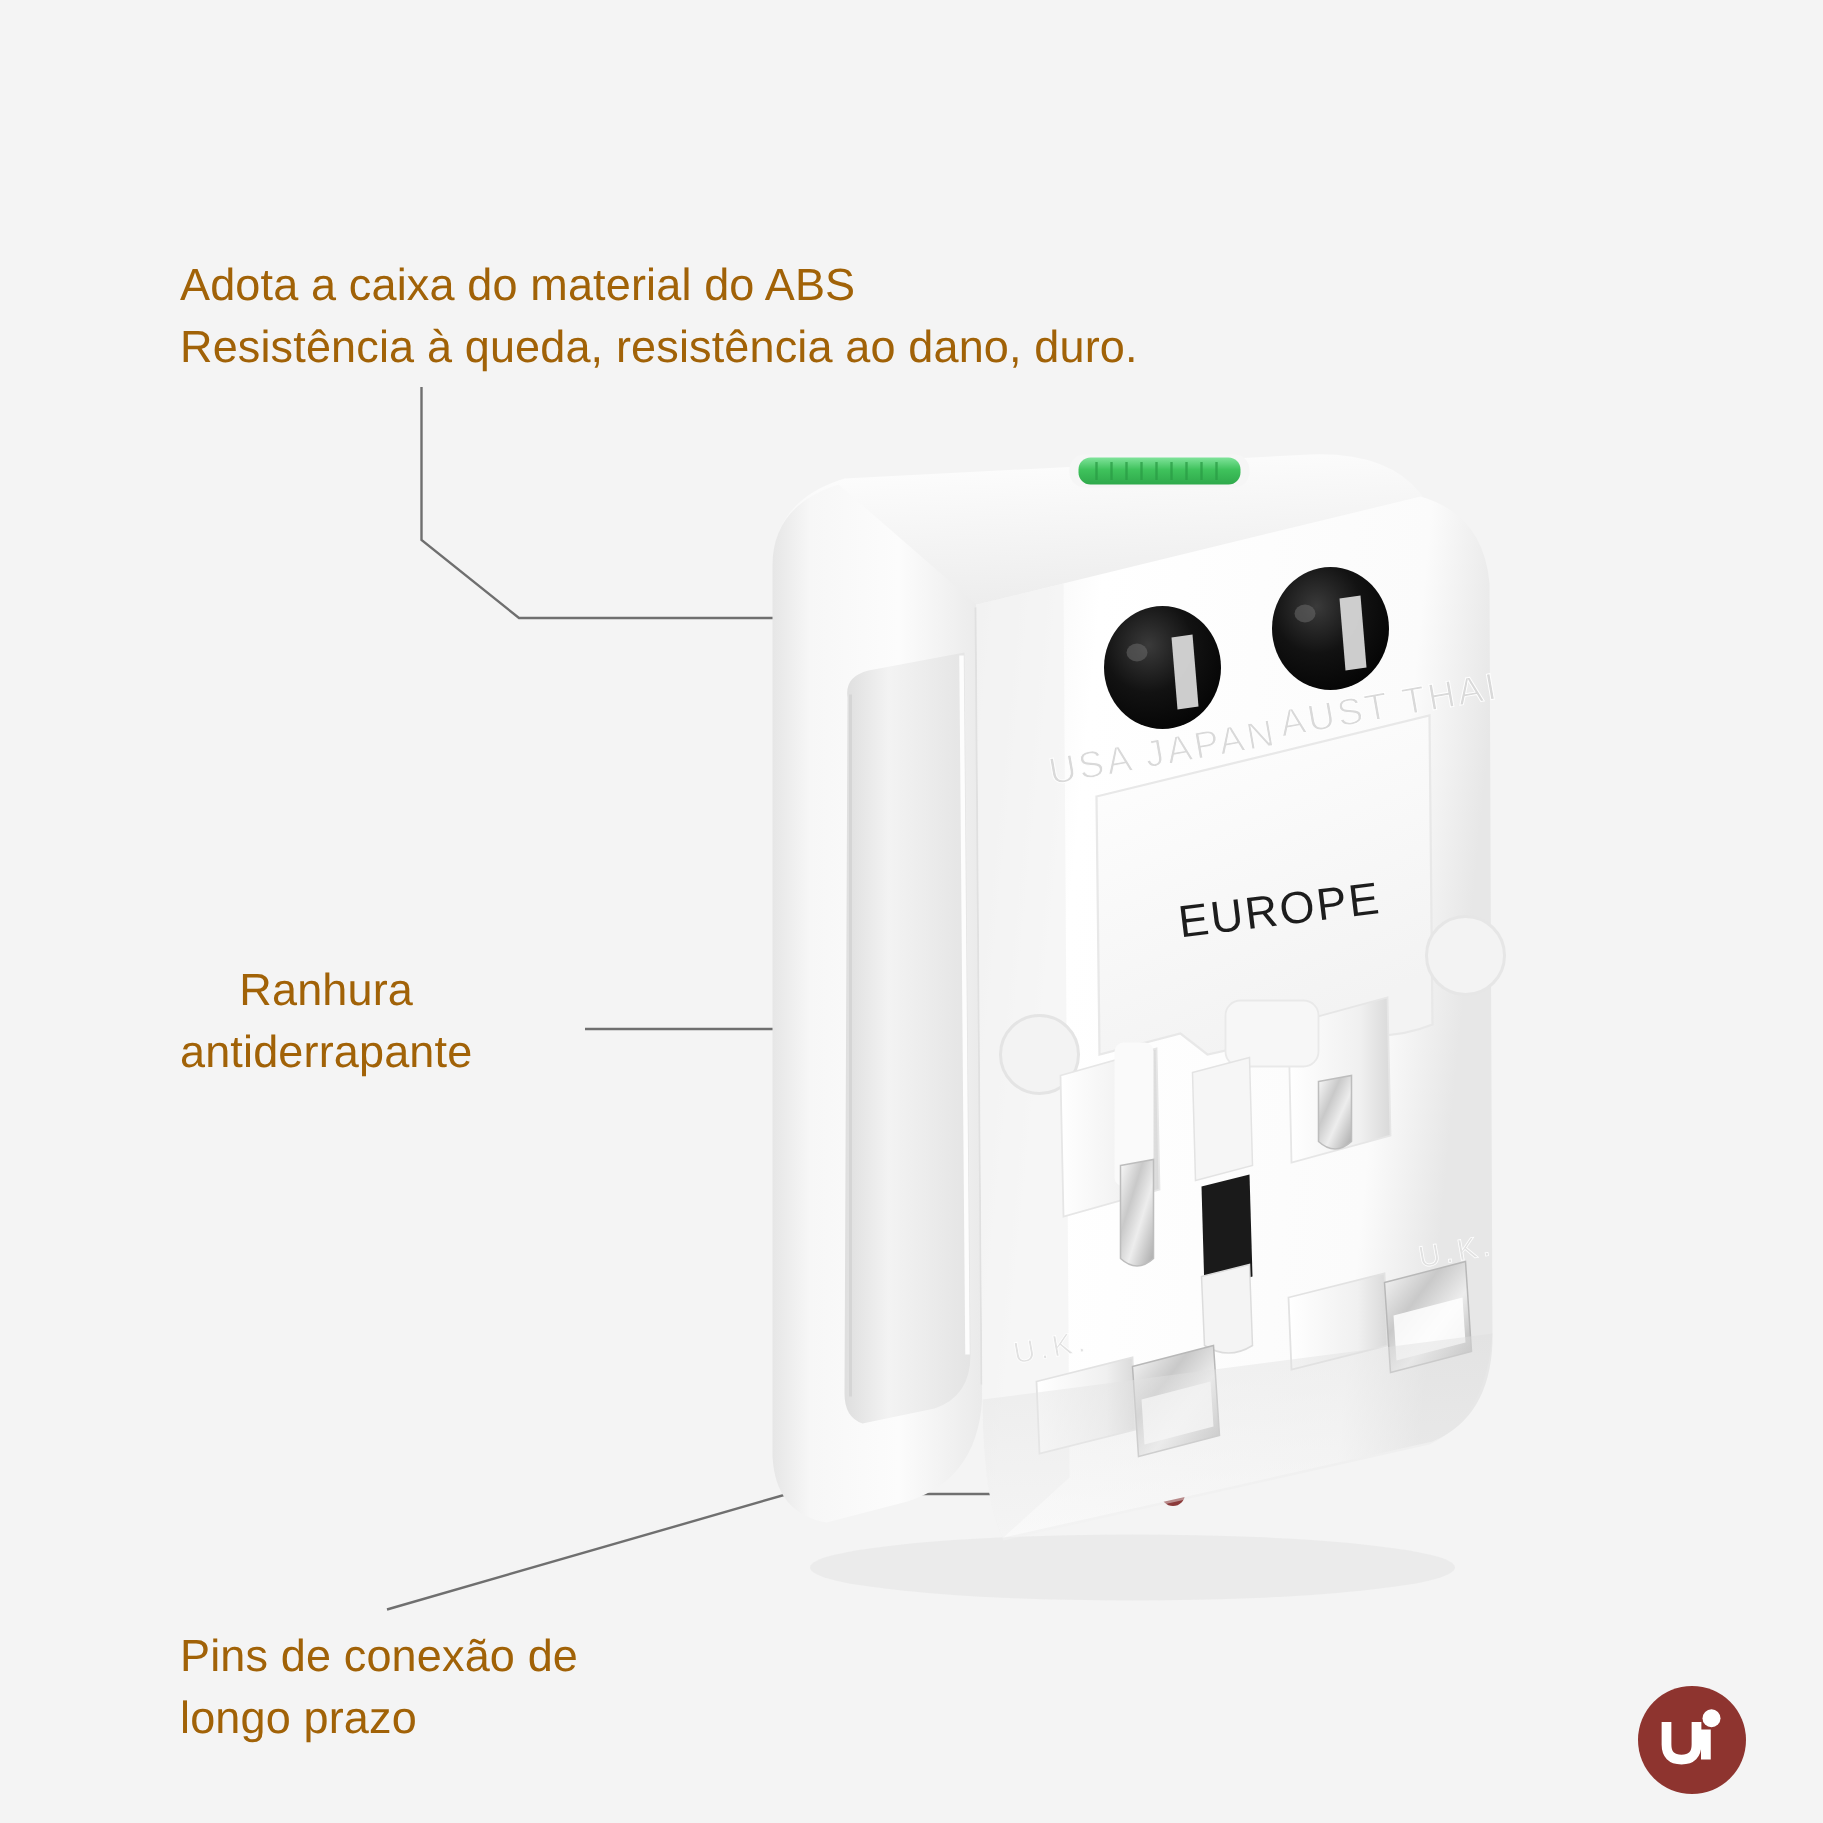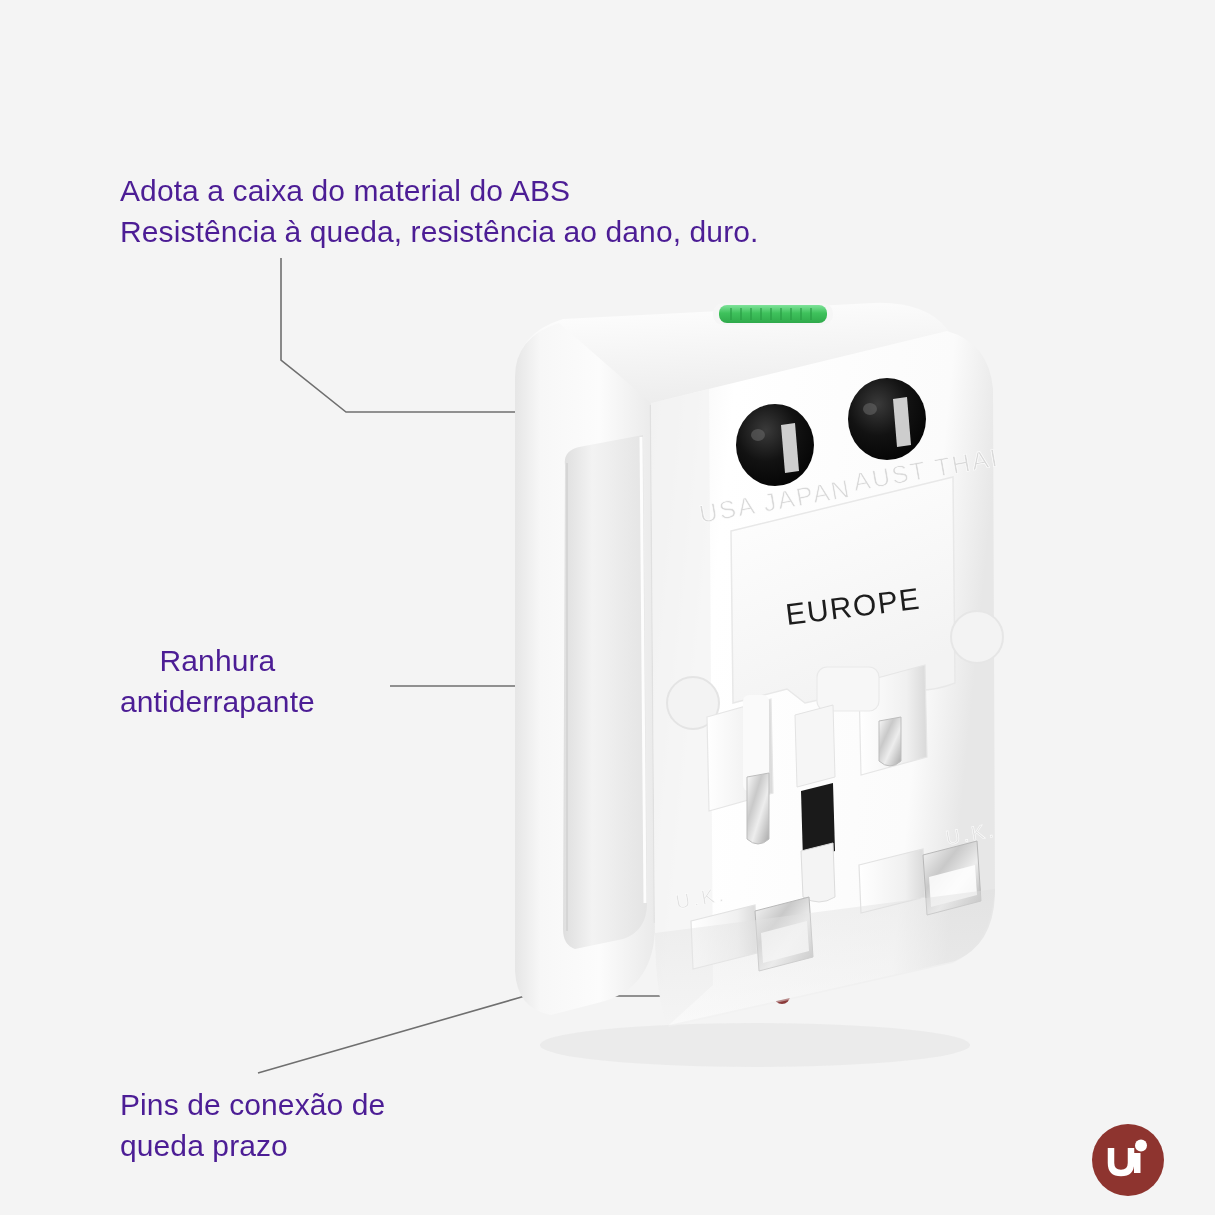--- a/index.html
+++ b/index.html
@@ -15,21 +15,21 @@
     position: relative;
     width: 1215px;
     height: 1215px;
     background: #f4f4f4;
     overflow: hidden;
   }
 
   
   .callout {
     position: absolute;
-    color: #4c1d95;
+    color: #a16207;
     font-size: 30px;
     line-height: 1.38;
     letter-spacing: 0.1px;
     white-space: pre-line;
     font-weight: 400;
   }
   .callout-top    { left: 120px; top: 170px; }
   .callout-mid    { left: 120px; top: 640px; text-align: center; }
   .callout-bottom { left: 120px; top: 1084px; }
 
@@ -72,21 +72,21 @@
 
 <div class="stage">
 
   <div class="callout callout-top">Adota a caixa do material do ABS
 Resistência à queda, resistência ao dano, duro.</div>
 
   <div class="callout callout-mid">Ranhura
 antiderrapante</div>
 
   <div class="callout callout-bottom">Pins de conexão de
-queda prazo</div>
+longo prazo</div>
 
   <svg class="leaders" viewBox="0 0 1215 1215">
 
     <polyline points="281,258 281,360 346,412 518,412" fill="none" stroke="#6f6f6f" stroke-width="1.6"></polyline>
     <circle cx="524" cy="412" r="8" fill="#8b3a3a"></circle>
 
     <line x1="390" y1="686" x2="590" y2="686" stroke="#6f6f6f" stroke-width="1.6"></line>
     <circle cx="597" cy="686" r="8" fill="#8b3a3a"></circle>
 
     <polyline points="258,1073 525,996 778,996" fill="none" stroke="#6f6f6f" stroke-width="1.6"></polyline>

